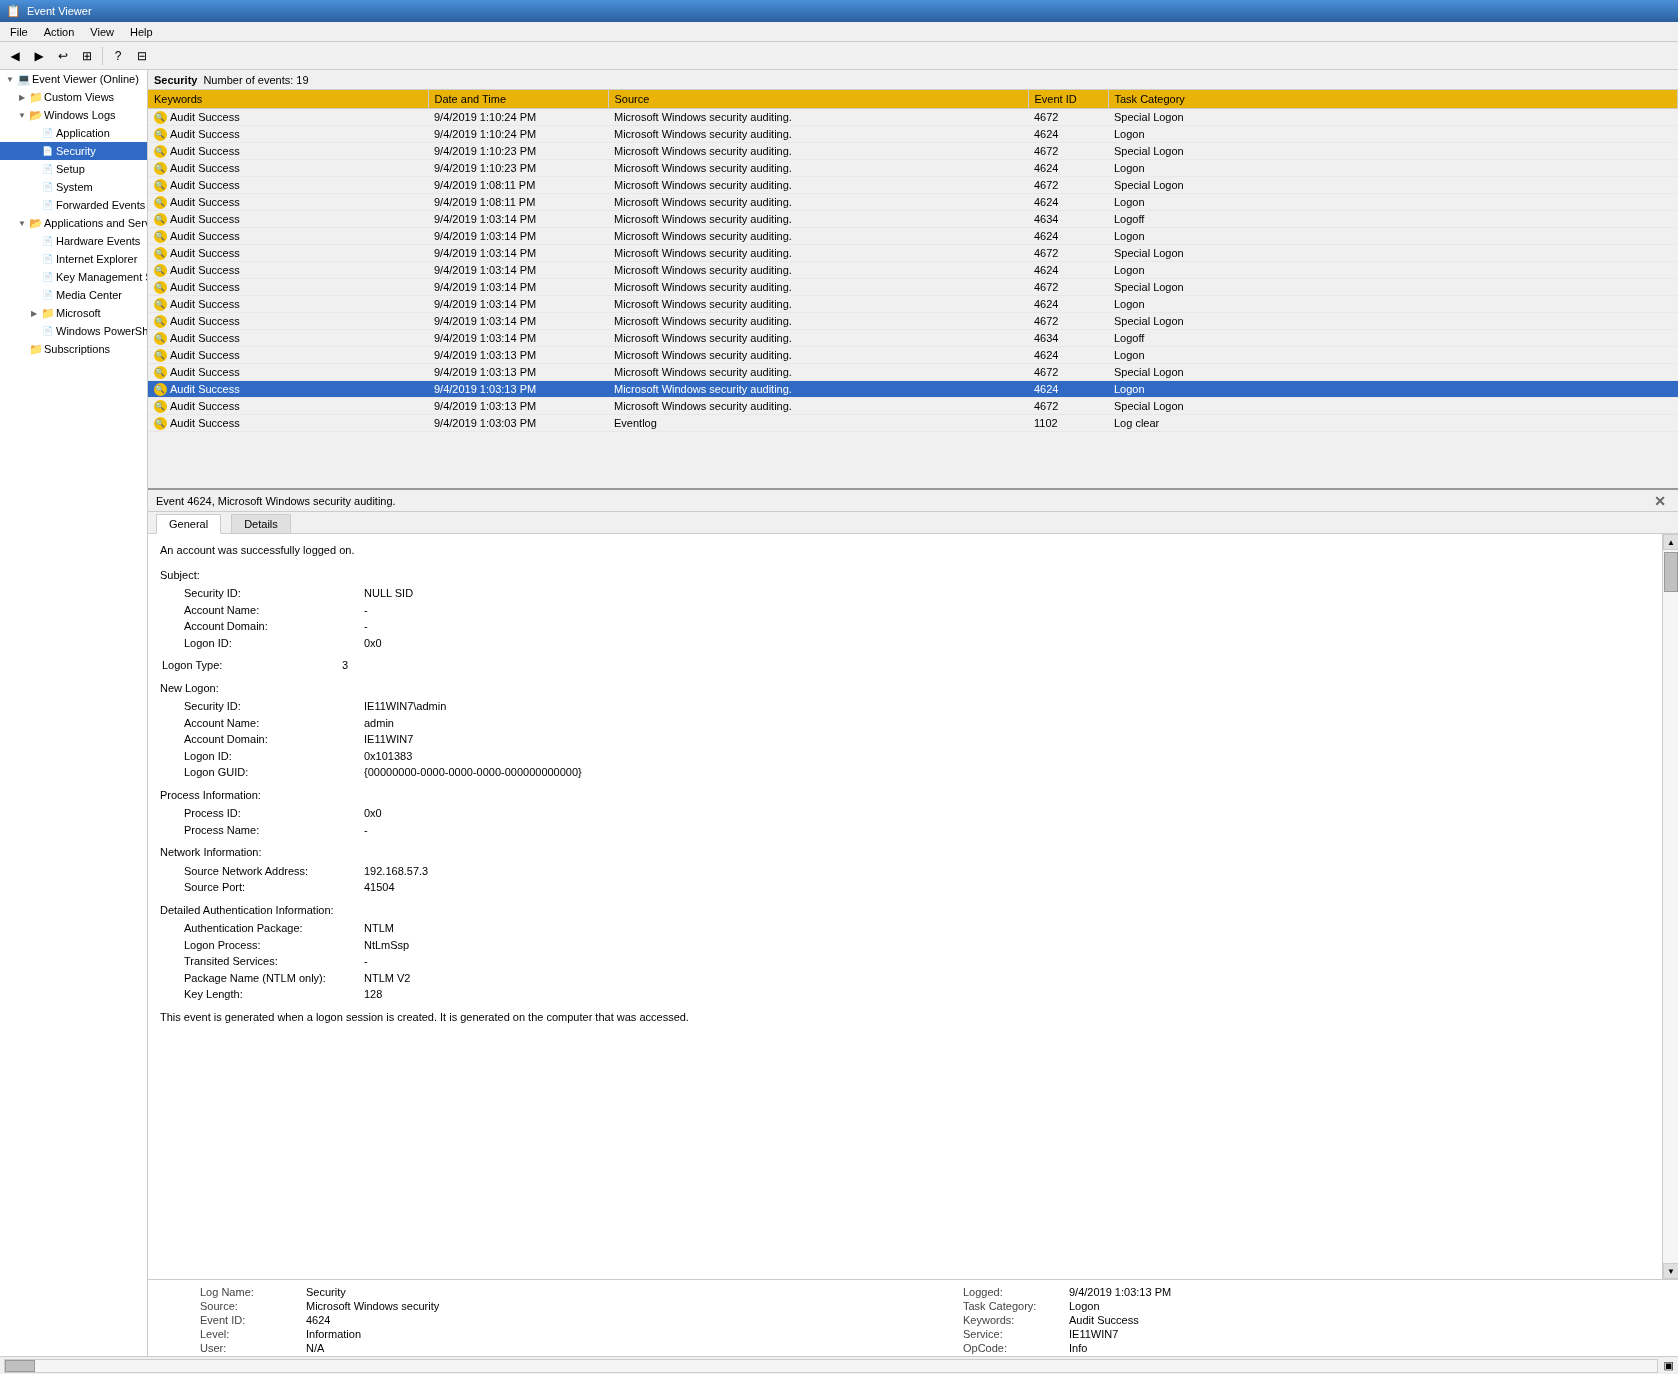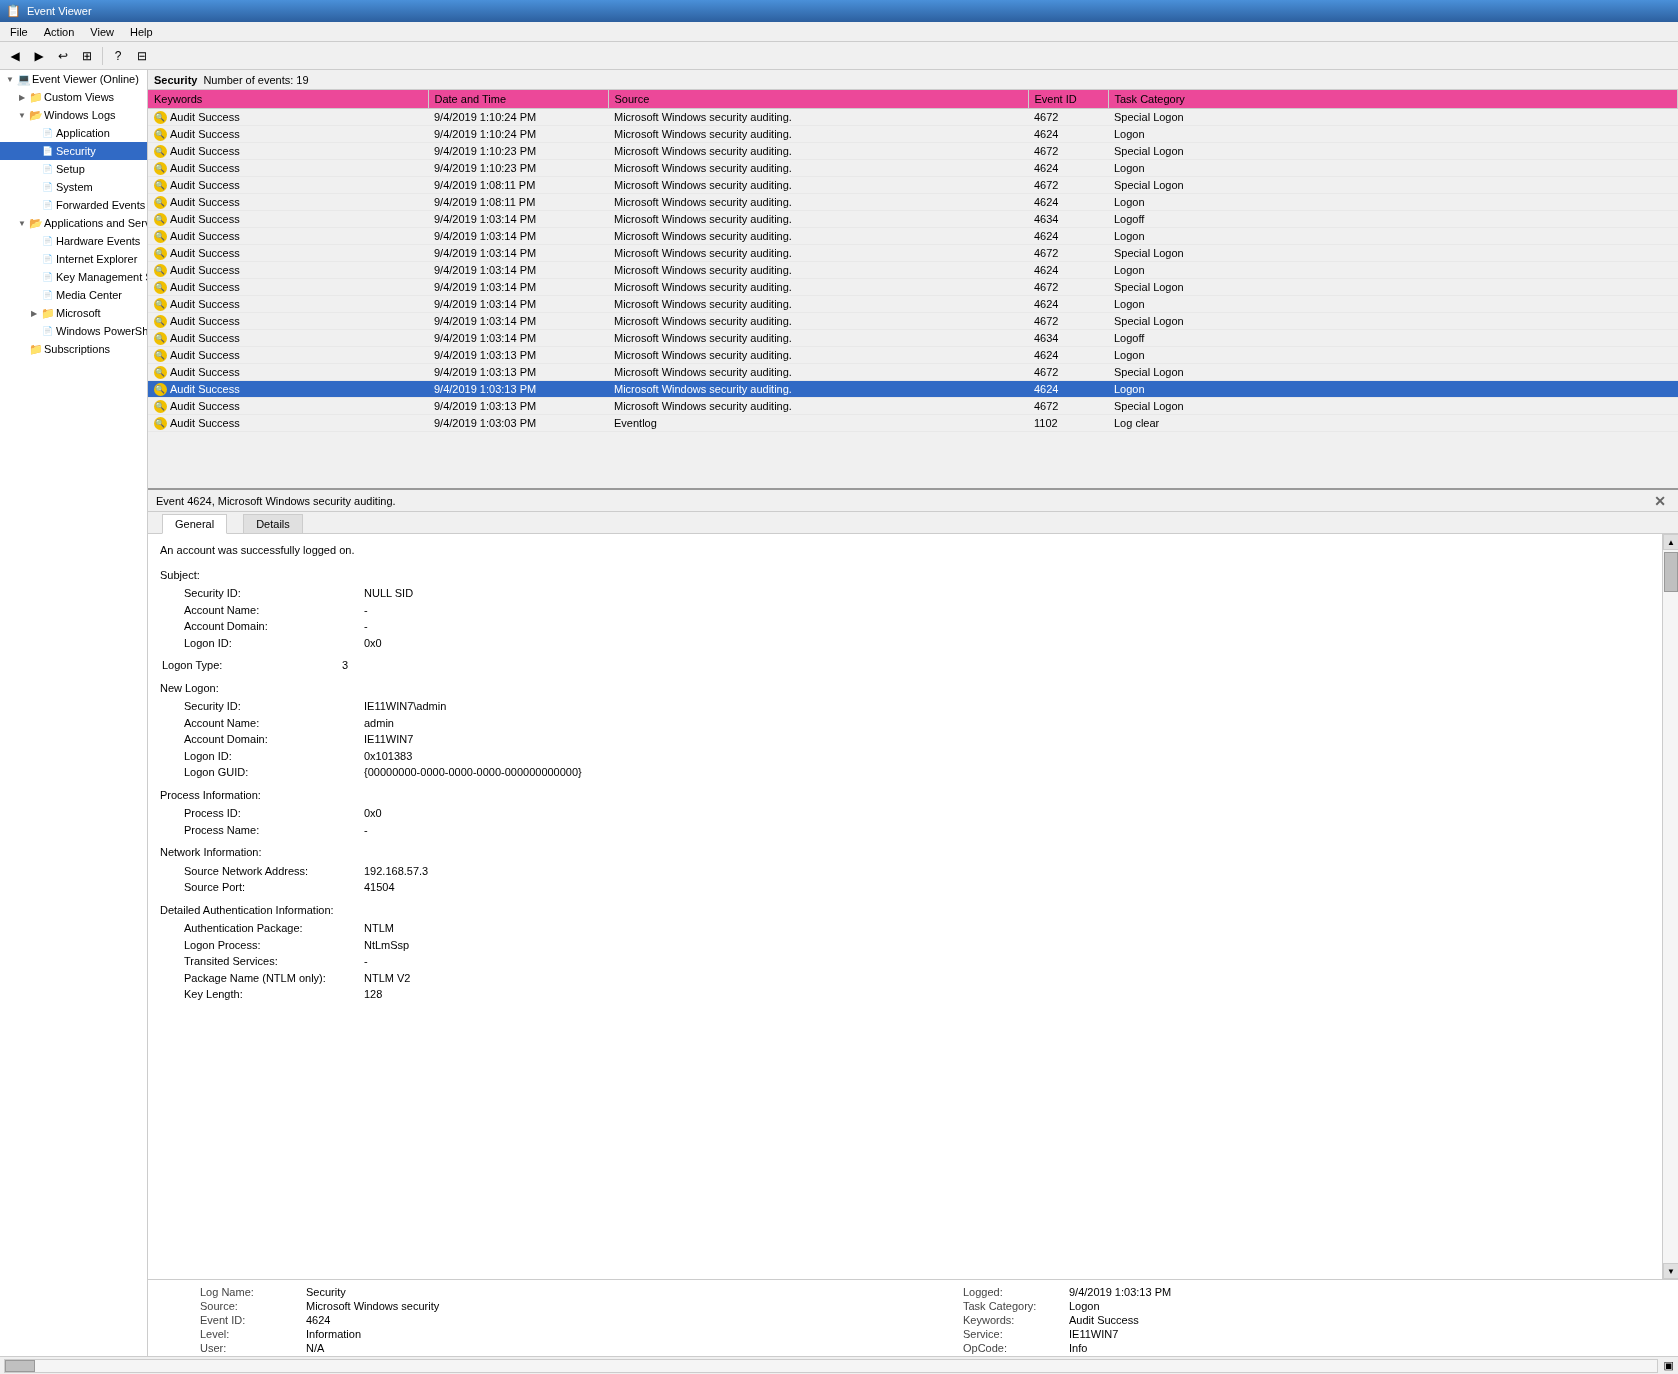--- a/index.html
+++ b/index.html
@@ -149,21 +149,21 @@
       flex: 1;
       overflow-y: auto;
       overflow-x: hidden;
     }
     .events-table {
       width: 100%;
       border-collapse: collapse;
       font-size: 11px;
     }
     .events-table th {
-      background: #ec4899;
+      background: #eab308;
       border-bottom: 1px solid #ccc;
       border-right: 1px solid #ccc;
       padding: 2px 6px;
       text-align: left;
       font-weight: normal;
       cursor: pointer;
       position: sticky;
       top: 0;
       white-space: nowrap;
       height: 18px;
@@ -217,21 +217,21 @@
       padding-top: 2px;
     }
     .tab {
       padding: 3px 12px;
       cursor: pointer;
       border: 1px solid #ccc;
       border-bottom: none;
       background: #e0e0e0;
       font-size: 11px;
       margin-right: 2px;
-      margin-left: 14px;
+      margin-left: 8px;
     }
     .tab.active {
       background: white;
       border-bottom: 1px solid white;
       margin-bottom: -1px;
       font-weight: normal;
     }
 
     
     .detail-content {
@@ -704,20 +704,23 @@
             </div>
             <div class="detail-field-row">
               <span class="detail-field-name">Package Name (NTLM only):</span>
               <span class="detail-field-value">NTLM V2</span>
             </div>
             <div class="detail-field-row">
               <span class="detail-field-name">Key Length:</span>
               <span class="detail-field-value">128</span>
             </div>
           </div>
+          <div class="detail-section">
+            <div>This event is generated when a logon session is created. It is generated on the computer that was accessed.</div>
+          </div>
         </div>
         <div class="detail-scroll-bar">
           <div class="scrollbar-up">▲</div>
           <div class="scrollbar-track">
             <div class="scrollbar-thumb"></div>
           </div>
           <div class="scrollbar-down">▼</div>
         </div>
       </div>
 

